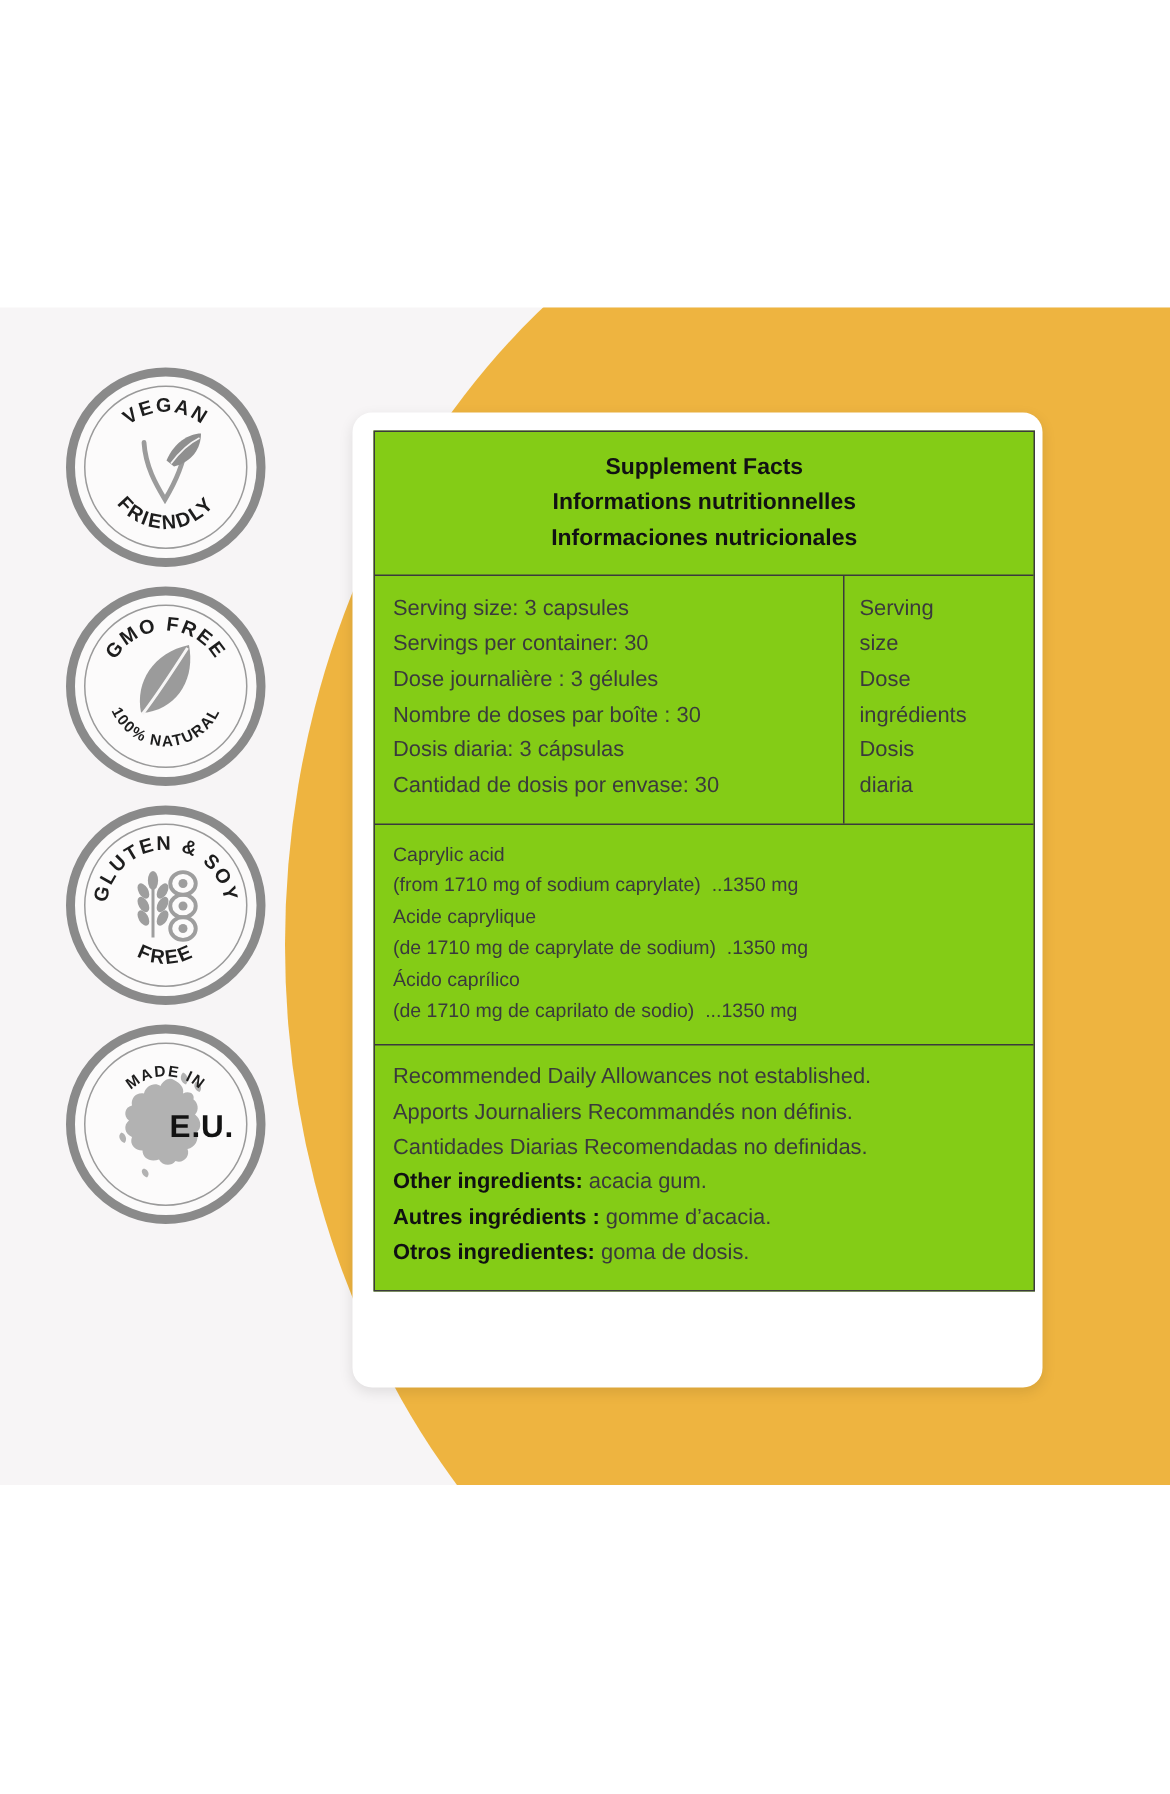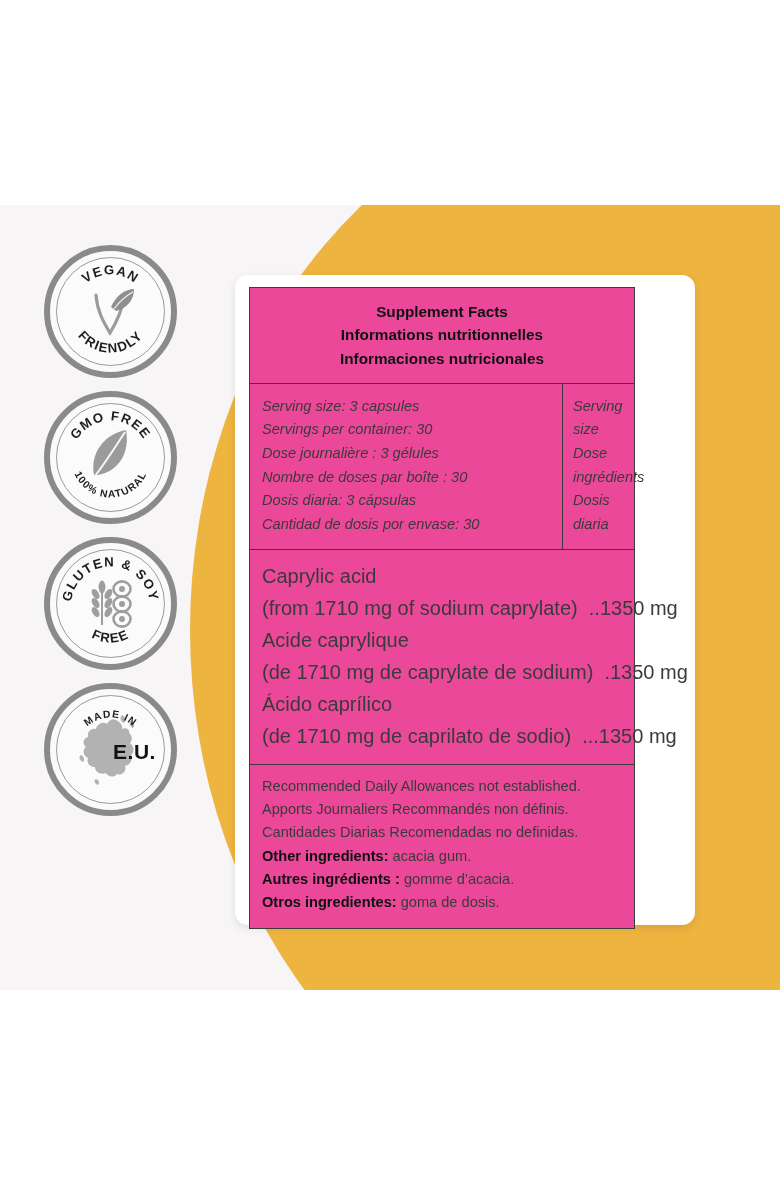--- a/index.html
+++ b/index.html
@@ -59,47 +59,47 @@
   }
   .glyph{position:absolute;left:0;top:0;width:121px;height:121px;}
 
   
   .card{
     position:absolute;left:235px;top:275px;width:460px;height:650px;
     background:#ffffff;border-radius:13px;
     box-shadow:0 3px 9px rgba(0,0,0,.10);
   }
   .sf-table{
-    position:absolute;left:249px;top:287px;width:386px;
+    position:absolute;left:249px;top:287px;width:441px;
     border:1.6px solid #3b3a3c;
-    background:#ec4899;
+    background:#84cc16;
     box-sizing:border-box;
   }
   .sf-head{
     text-align:center;font-weight:bold;color:#111113;
     font-size:15.3px;line-height:1.52;
     padding:12px 8px 13px 8px;
     border-bottom:1.5px solid #3b3a3c;
   }
   .sf-serv{
-    display:flex;border-bottom:1.5px solid #3b3a3c;font-style:italic;
+    display:flex;border-bottom:1.5px solid #3b3a3c;
   }
   .sf-serv-left{
     flex:0 0 313px;padding:11px 0 12px 12px;box-sizing:border-box;
     border-right:1.5px solid #3b3a3c;
   }
   .sf-serv-right{
     flex:1;padding:11px 0 12px 10px;box-sizing:border-box;
   }
   .sf-line{font-size:14.6px;color:#3a3a3c;line-height:1.62;white-space:pre;}
   .sf-amounts{
     padding:10px 0 12px 12px;border-bottom:1.5px solid #3b3a3c;
   }
   .sf-amt-row{
-    font-size:20px;color:#3a3a3c;line-height:1.60;white-space:pre;
+    font-size:13px;color:#3a3a3c;line-height:1.60;white-space:pre;
   }
   .sf-foot{padding:10px 0 13px 12px;}
   .sf-foot-line{font-size:14.6px;color:#3a3a3c;line-height:1.60;}
   .sf-foot-line b{color:#101012;font-weight:bold;}
 </style>
 </head>
 <body>
 
 <div id="stage">
 

